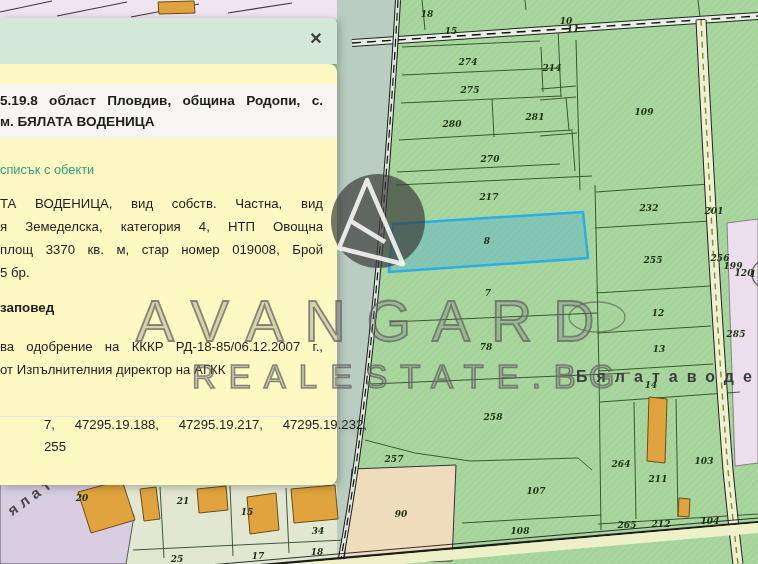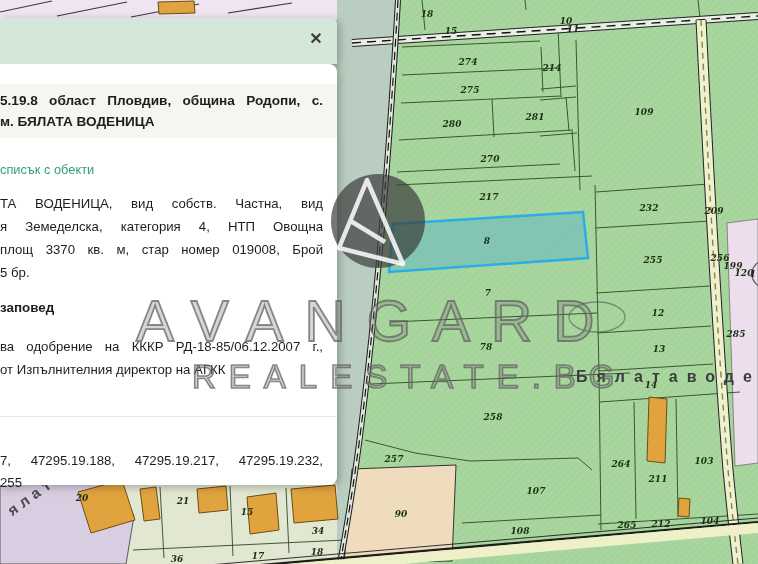--- a/index.html
+++ b/index.html
@@ -20,32 +20,32 @@
 
   
   .popup{position:absolute;left:0;top:18px;width:337px;height:467px;
     filter:drop-shadow(2px 2px 4px rgba(0,0,0,.28));}
   .popup-header{position:absolute;left:0;top:0;width:337px;height:46px;
     background:#d3e8d9;border-radius:0 6px 0 0;}
   .close{position:absolute;right:11px;top:11px;width:20px;height:20px;
     font-size:16px;font-weight:700;color:#3d3d3d;text-align:center;line-height:20px;
     cursor:pointer;}
   .popup-card{position:absolute;left:0;top:46px;width:337px;height:421px;
-    background:#ffffff;border-radius:0 8px 8px 0;color:#1e1e1e;font-size:13.2px;}
+    background:#fef9c3;border-radius:0 8px 8px 0;color:#1e1e1e;font-size:13.2px;}
   .title-block{position:absolute;left:0;top:20px;width:323px;padding:6px 14px 6px 0;
     background:#f6f5f2;font-weight:700;font-size:13.6px;line-height:21px;}
   .title-block .jl{text-align:justify;text-align-last:justify;}
   .plink{position:absolute;left:0;top:98px;color:#2f9e82;font-size:12.8px;
     text-decoration:none;cursor:pointer;}
   .para{position:absolute;left:0;width:323px;line-height:23px;}
   .para1{top:128px;}
   .sec{position:absolute;left:0;top:236px;font-weight:700;font-size:13.4px;}
   .para2{top:272px;line-height:22.5px;}
   .divider{position:absolute;left:0;top:352px;width:337px;height:1px;background:#e7e7e7;}
-  .para3{top:386px;line-height:22px;}
+  .para3{top:350px;line-height:22px;padding-left:44px;}
   .jl{text-align:justify;text-align-last:justify;}
 
   
   .watermark{position:absolute;left:0;top:0;width:758px;height:564px;pointer-events:none;}
   .wm-brand{position:absolute;left:136px;top:288px;font-size:57px;letter-spacing:21px;
     color:rgba(118,118,118,0.30);-webkit-text-stroke:1.8px rgba(96,96,96,0.72);
     white-space:nowrap;}
   .wm-domain{position:absolute;left:192px;top:358px;font-size:33px;letter-spacing:13px;
     color:rgba(118,118,118,0.30);-webkit-text-stroke:1.6px rgba(96,96,96,0.72);
     white-space:nowrap;}
@@ -164,21 +164,21 @@
       <div class="plabel" style="left: 573px; top: 29px;">11</div>
       <div class="plabel" style="left: 468px; top: 62px;">274</div>
       <div class="plabel" style="left: 552px; top: 68px;">214</div>
       <div class="plabel" style="left: 470px; top: 90px;">275</div>
       <div class="plabel" style="left: 452px; top: 124px;">280</div>
       <div class="plabel" style="left: 535px; top: 117px;">281</div>
       <div class="plabel" style="left: 490px; top: 159px;">270</div>
       <div class="plabel" style="left: 644px; top: 112px;">109</div>
       <div class="plabel" style="left: 489px; top: 197px;">217</div>
       <div class="plabel" style="left: 649px; top: 208px;">232</div>
-      <div class="plabel" style="left: 714px; top: 211px;">209</div>
+      <div class="plabel" style="left: 714px; top: 211px;">201</div>
       <div class="plabel" style="left: 487px; top: 241px;">8</div>
       <div class="plabel" style="left: 653px; top: 260px;">255</div>
       <div class="plabel" style="left: 720px; top: 258px;">256</div>
       <div class="plabel" style="left: 733px; top: 250px; margin-top: 16px;">199</div>
       <div class="plabel" style="left: 728px; top: 273px; padding-left: 32px;">120</div>
       <div class="plabel" style="left: 736px; top: 306px; margin-top: 28px;">285</div>
       <div class="plabel" style="left: 488px; top: 293px;">7</div>
       <div class="plabel" style="left: 658px; top: 313px;">12</div>
       <div class="plabel" style="left: 486px; top: 347px;">78</div>
       <div class="plabel" style="left: 659px; top: 349px;">13</div>
@@ -191,21 +191,21 @@
       <div class="plabel" style="left: 621px; top: 464px;">264</div>
       <div class="plabel" style="left: 658px; top: 479px;">211</div>
       <div class="plabel" style="left: 704px; top: 461px;">103</div>
       <div class="plabel" style="left: 627px; top: 525px;">265</div>
       <div class="plabel" style="left: 661px; top: 524px;">212</div>
       <div class="plabel" style="left: 710px; top: 521px;">104</div>
       <div class="plabel" style="left: 82px; top: 498px;">20</div>
       <div class="plabel" style="left: 183px; top: 501px;">21</div>
       <div class="plabel" style="left: 247px; top: 512px;">15</div>
       <div class="plabel" style="left: 318px; top: 531px;">34</div>
-      <div class="plabel" style="left: 177px; top: 559px;">36</div>
+      <div class="plabel" style="left: 177px; top: 559px;">25</div>
       <div class="plabel" style="left: 258px; top: 556px;">17</div>
       <div class="plabel" style="left: 317px; top: 552px;">18</div>
       <div class="plabel" style="left: 753px; top: 274px;">1</div>
     </div>
 
   <div class="area-label-right">Бялатаводе</div>
   <div class="area-label-left">ялатавод</div>
 
   <div class="popup">
     <div class="popup-header">

